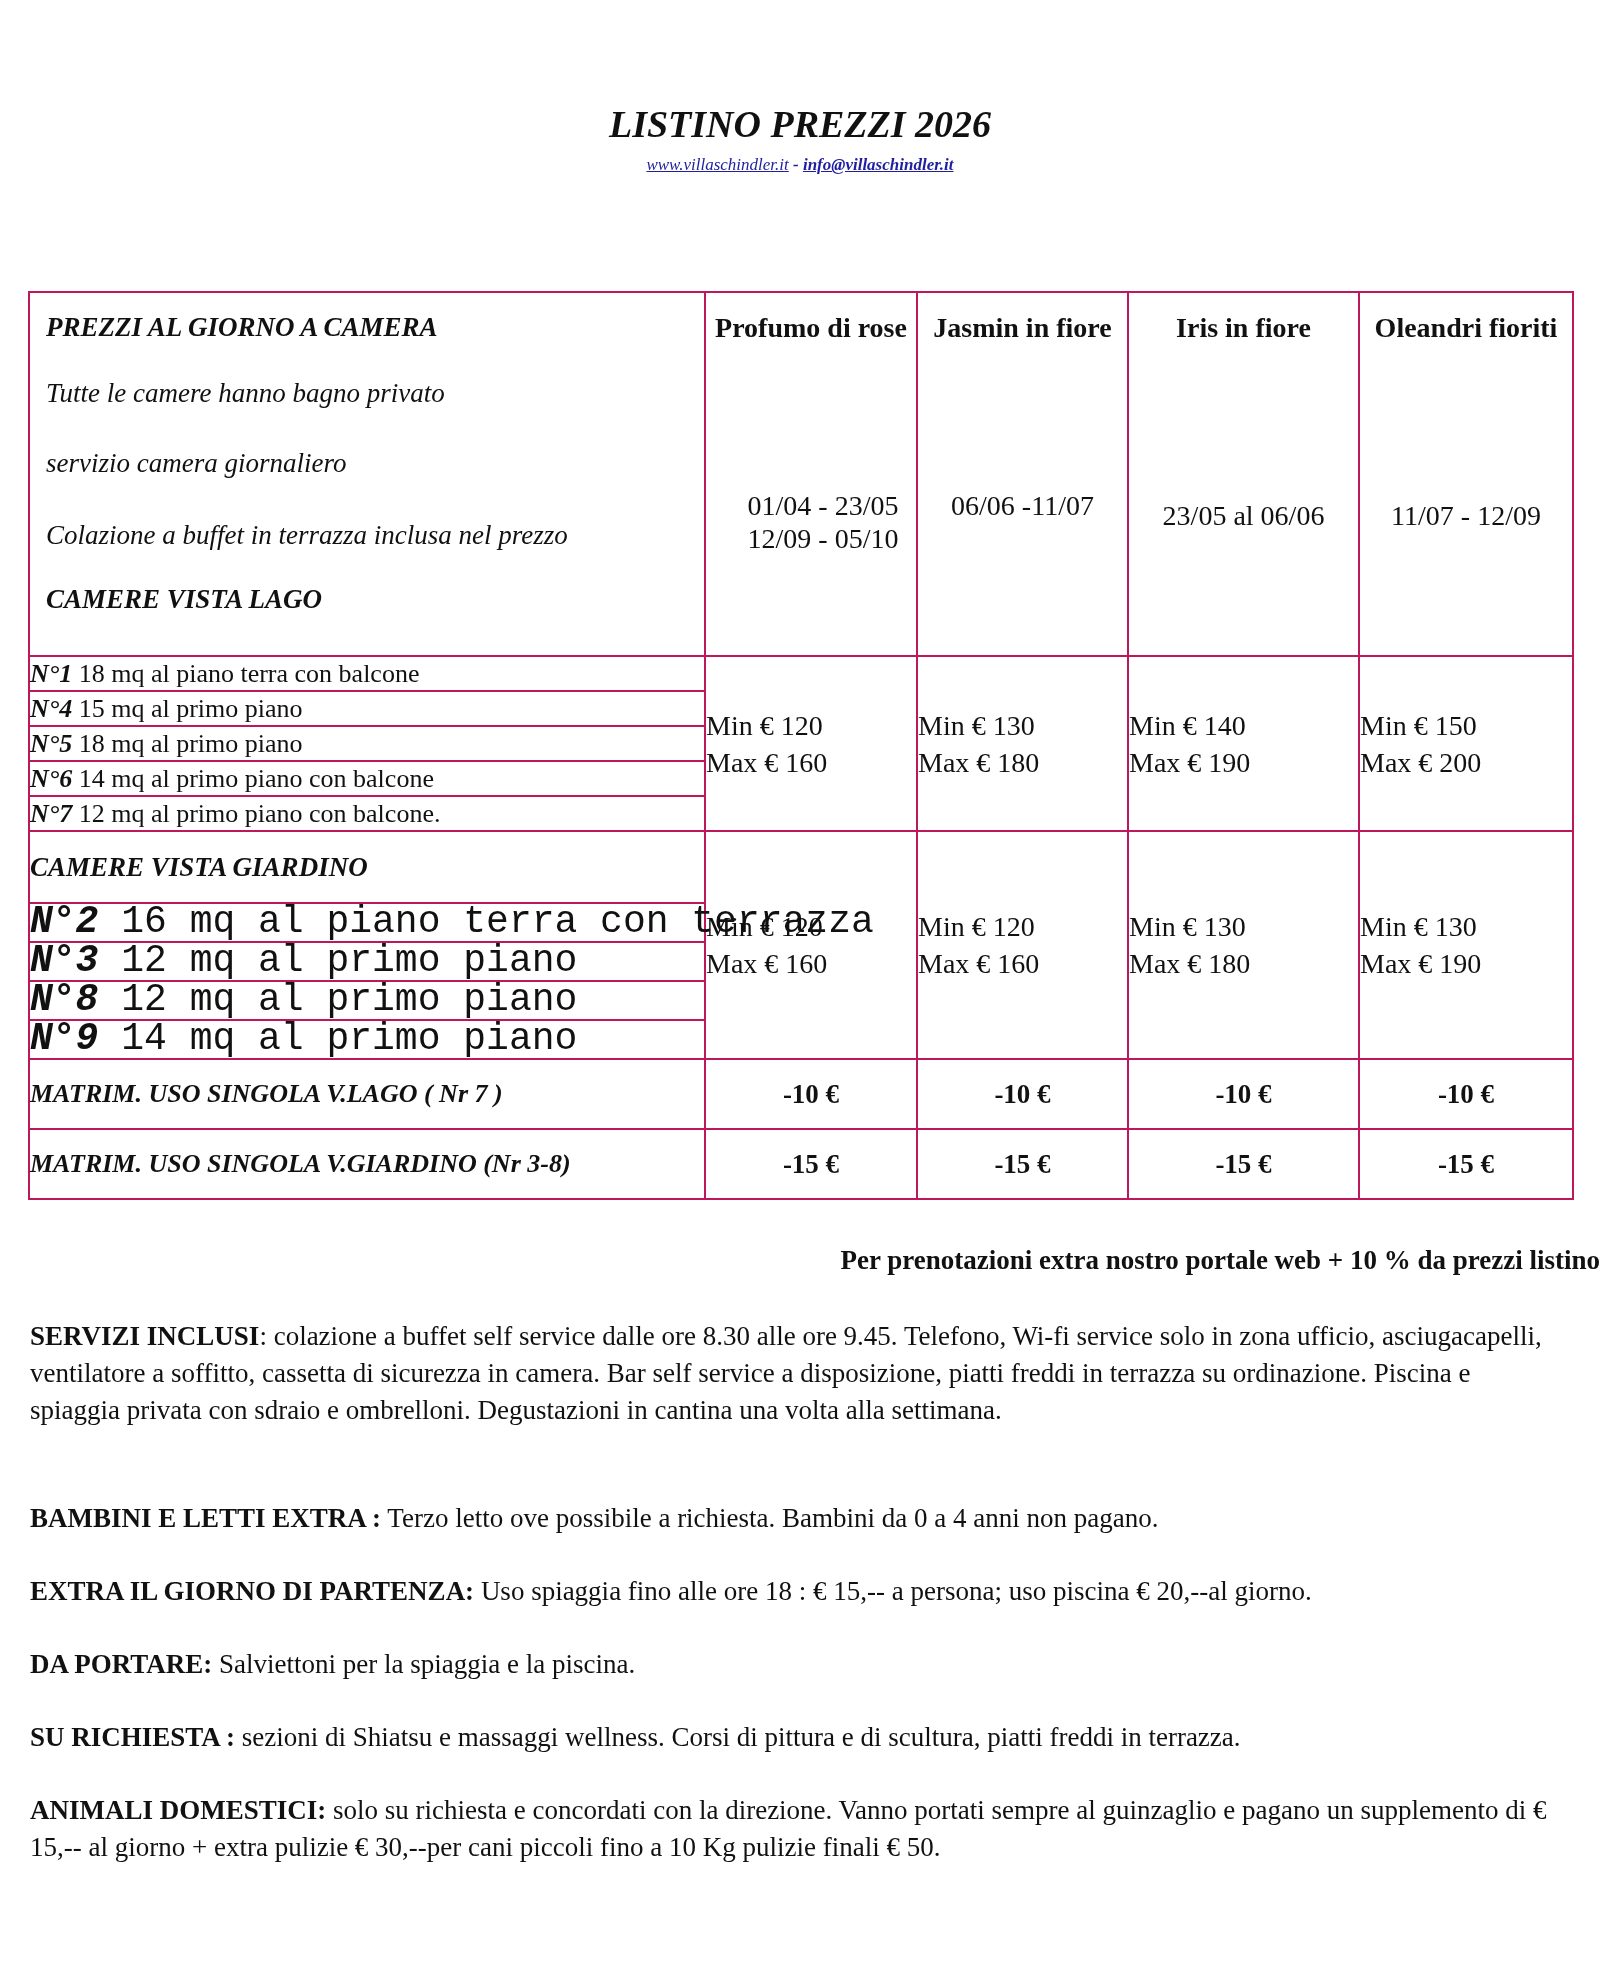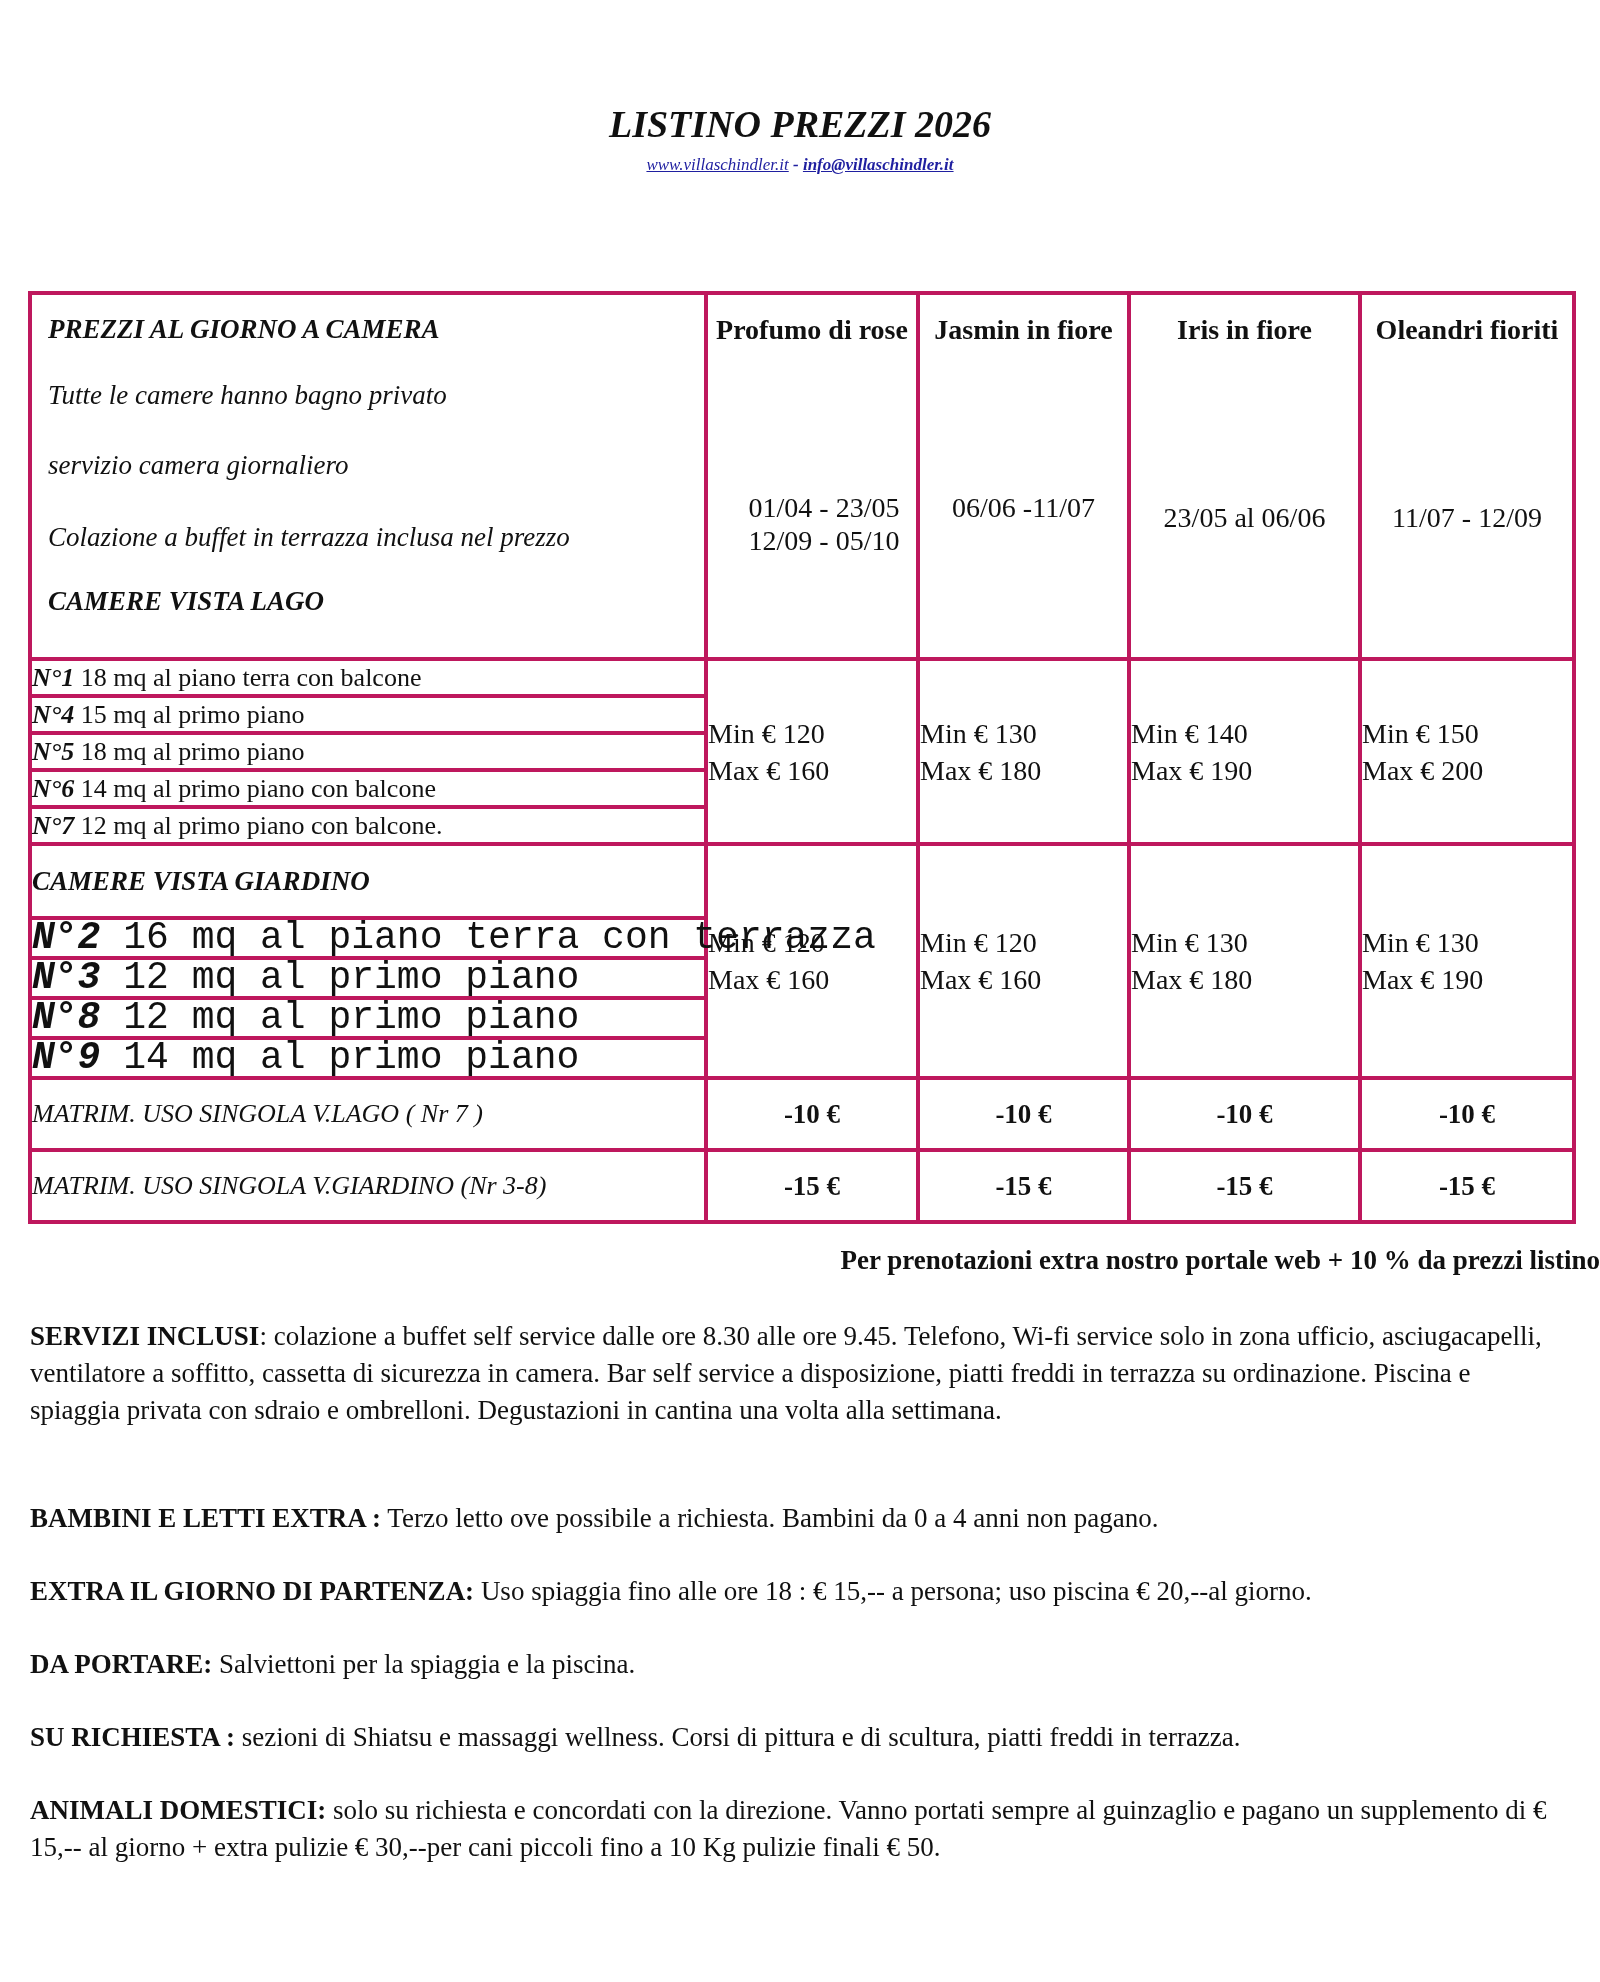--- a/index.html
+++ b/index.html
@@ -6,34 +6,34 @@
   body { width:1600px; height:1982px; position:relative; font-family:"Liberation Serif", "DejaVu Serif", serif; color:#111; }
   .header { position:absolute; left:0; top:100px; width:1600px; text-align:center; }
   .title { font-size:38px; font-style:italic; font-weight:bold; line-height:48px; margin:0; }
   .address { font-size:24px; font-style:italic; line-height:34px; margin:0; }
   .links { font-size:17px; font-style:italic; line-height:34px; }
   .links a { color:#1f1fa0; text-decoration:underline; }
   .links .email { font-weight:bold; }
   .links .sep { color:#1f1fa0; font-weight:bold; }
 
   table.prices { position:absolute; left:28px; top:291px; width:1544px; border-collapse:collapse; table-layout:fixed; }
-  table.prices td { border:4px solid #be185d; padding:0; vertical-align:top; }
+  table.prices td { border:2px solid #be185d; padding:0; vertical-align:top; }
   col.c0 { width:676px; } col.c1 { width:212px; } col.c2 { width:211px; } col.c3 { width:231px; } col.c4 { width:214px; }
   .hdr-left { padding:16px 16px 0 16px; height:346px; box-sizing:border-box; }
   .hdr-left p { margin:0; font-size:27px; font-style:italic; }
   .hdr-left .bold { font-weight:bold; }
   .hdr-col { text-align:center; position:relative; height:346px; }
   .hdr-col .name { font-weight:bold; font-size:28px; line-height:37px; margin-top:16px; }
   .hdr-col .dates { position:absolute; left:0; right:0; font-size:28px; line-height:33px; }
   .room { font-size:26px; line-height:33px; padding:0 14px; height:35px; box-sizing:border-box; white-space:nowrap; }
   .room b { font-style:italic; }
   .room.big { font-size:38px; height:39px; line-height:36px;font-family:Liberation Mono, monospace; }
   .section-head { font-size:27px; font-style:italic; font-weight:bold; padding:0 14px; height:70px; line-height:70px; }
   td.price { vertical-align:middle !important; text-align:left; font-size:28px; line-height:37px; }
-  .matrim { font-size:26px; font-style:italic; font-weight:normal; padding:0 14px; height:68px; line-height:68px; white-space:nowrap; }
+  .matrim { font-size:26px; font-style:italic; font-weight:bold; padding:0 14px; height:68px; line-height:68px; white-space:nowrap; }
   td.disc { vertical-align:middle !important; text-align:center; font-weight:bold; font-size:27px; }
 
   .note { position:absolute; left:0; top:1245px; width:1600px; text-align:right; font-weight:bold; font-size:27px; }
   .para { position:absolute; left:30px; width:1520px; font-size:27px; line-height:37px; margin:0; }
   .para b { font-weight:bold; }
 </style>
 </head>
 <body>
 
 <div class="header">

